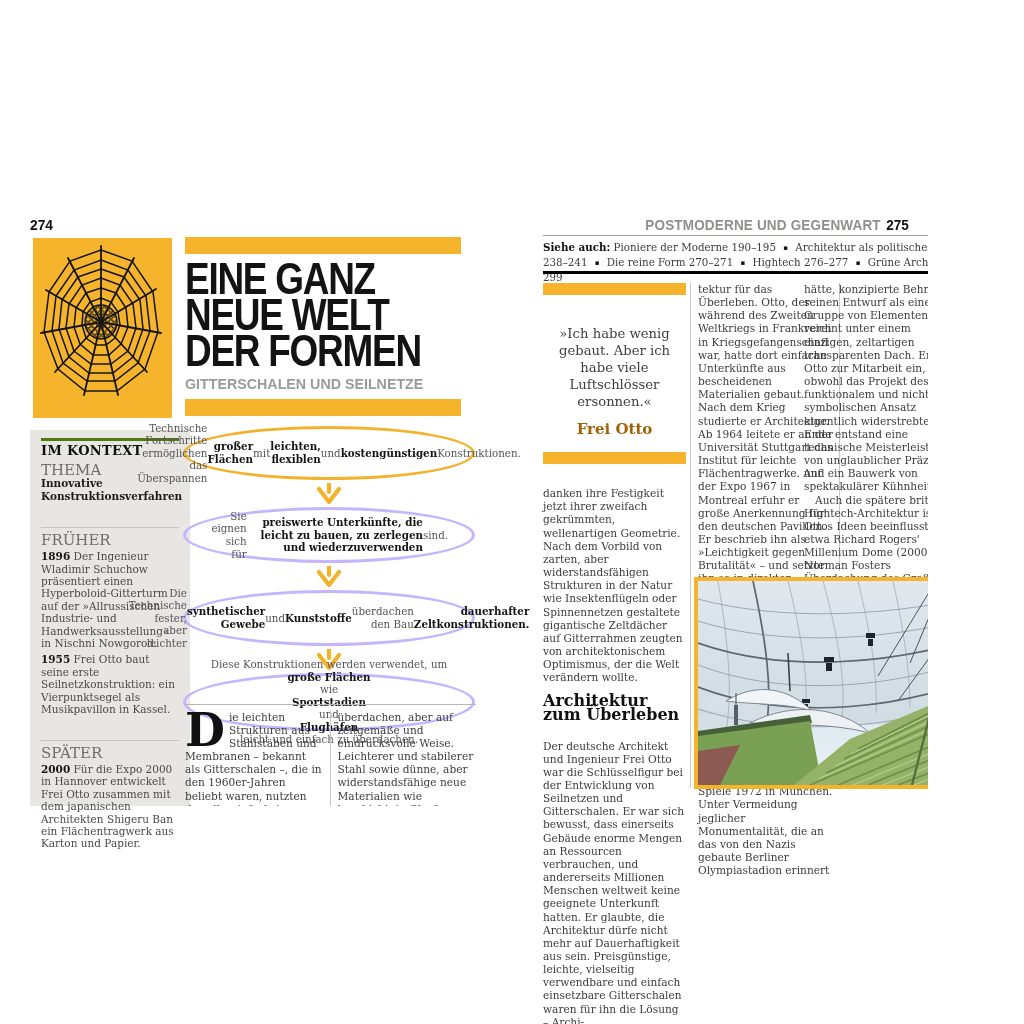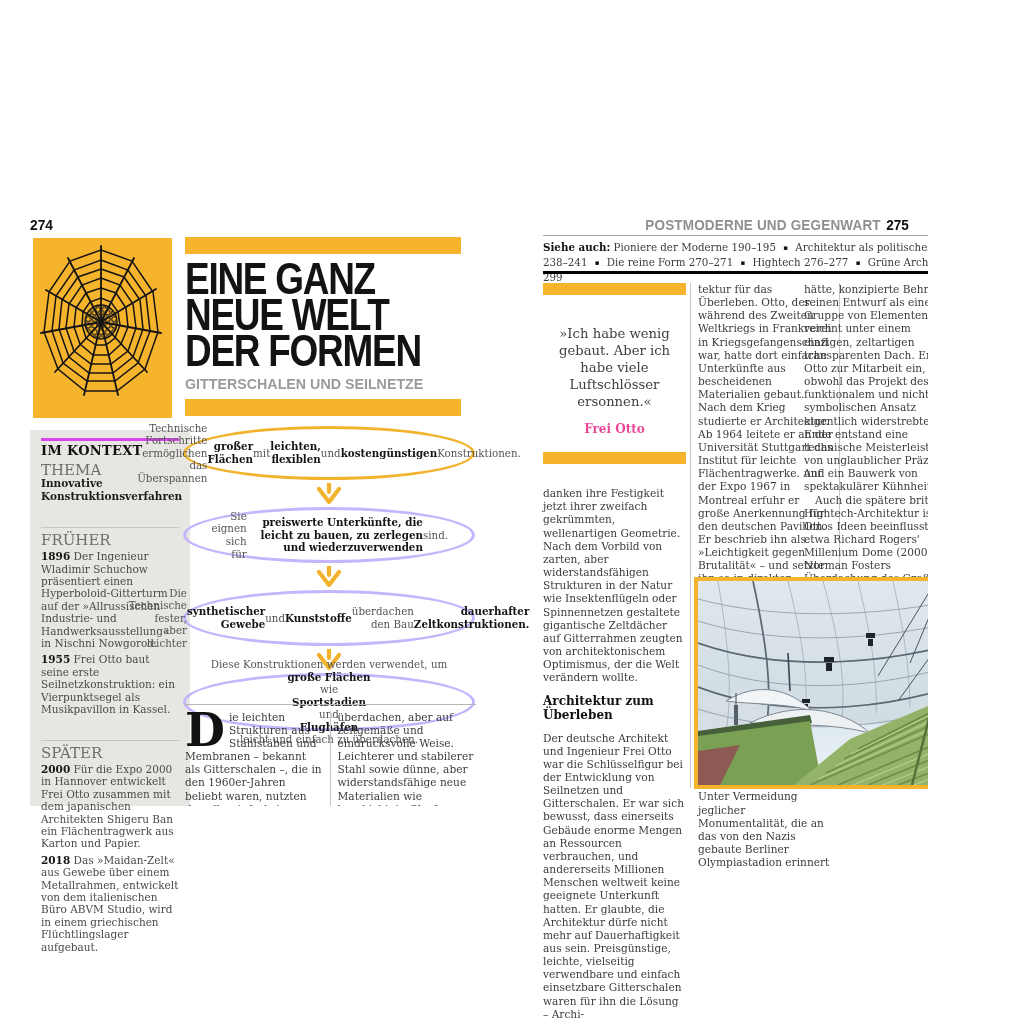--- a/index.html
+++ b/index.html
@@ -20,21 +20,21 @@
   .big-title{margin-top:7px;font-family:"Liberation Sans",sans-serif;font-weight:900;
              font-size:44px;line-height:36px;letter-spacing:-1.5px;color:#131313;
              transform:scaleX(.84);transform-origin:left top;width:120%;}
   .subtitle{margin-top:6px;font-family:"Liberation Sans",sans-serif;font-weight:700;
             font-size:15px;color:#9b9b99;transform:scaleX(.95);transform-origin:left top;
             white-space:nowrap;}
   .bar2{margin-top:7px;}
   
   .context{left:30px;top:430px;width:160px;height:376px;background:#E8E6E2;
            box-sizing:border-box;padding:8px 11px;font-size:10.5px;line-height:12.4px;color:#4a4a4a;}
-  .ctx-header{border-top:3px solid #d946ef;padding-top:4px;font-weight:700;font-size:13px;
+  .ctx-header{border-top:3px solid #4d7c0f;padding-top:4px;font-weight:700;font-size:13px;
               color:#111;letter-spacing:.3px;}
   .ctx-label{margin-top:7px;color:#6e6e6c;font-size:15px;}
   .ctx-thema{font-weight:700;color:#1c1c1c;line-height:13px;}
   .ctx-div{border-top:1px solid #c8c6c2;margin-top:24px;padding-top:6px;}
   .ev{margin:4px 0 0 0;}
   .ev b{color:#161616;}
   
   .flow{left:183px;top:426px;width:292px;}
   .oval{border:3px solid #c4b5fd;border-radius:50%;box-sizing:border-box;width:292px;
         display:flex;align-items:center;justify-content:center;text-align:right;
@@ -51,24 +51,24 @@
   .dropcap{float:left;font-weight:700;font-size:46px;line-height:37px;color:#111;
            margin:1px 4px 0 0;font-family:"DejaVu Serif",serif;}
   
   .thin-rule{background:#a9a7a3;height:1px;}
   .thick-rule{background:#000;height:3px;}
   .see-also{left:543px;top:240px;width:462px;font-size:10.3px;line-height:14px;color:#3c3c3c;}
   .see-also .sa-label{font-weight:700;color:#111;}
   .sa-sep{font-size:7px;vertical-align:1px;color:#111;margin:0 4px;}
   .rcol{font-size:10.6px;line-height:13.15px;color:#3c3c3c;}
   .rcol p{margin:0 0 0 0;}
-  .rcol h3{margin:9px 0 10px 0;font-size:12px;line-height:14px;color:#101010;}
+  .rcol h3{margin:9px 0 18px 0;font-size:16px;line-height:14px;color:#101010;}
   .qbar{height:12px;background:#F6B42C;}
   .quote{margin:30px 4px 0 4px;text-align:center;font-size:13.2px;line-height:17px;color:#3f3f3f;}
-  .quote-attrib{margin-top:13px;text-align:center;font-weight:700;font-size:12px;color:#ec4899;}
+  .quote-attrib{margin-top:13px;text-align:center;font-weight:700;font-size:15px;color:#a16207;}
   .qbar2{margin-top:16px;}
   .p-top{margin-top:23px !important;}
   .vdiv{width:1px;background:#c9c7c3;}
   .indent{text-indent:11px;}
   
   .photo{left:694px;top:577px;width:311px;height:212px;border:4px solid #F6B42C;
          box-sizing:border-box;background:#dfe7ec;}
 </style>
 </head>
 <body>
@@ -125,21 +125,20 @@
     <div class="ctx-label">THEMA</div>
     <div class="ctx-thema">Innovative Konstruktionsverfahren</div>
     <div class="ctx-div">
       <div class="ctx-label" style="margin-top:0;">FRÜHER</div>
       <p class="ev"><b>1896</b> <span>Der Ingenieur Wladimir Schuchow präsentiert einen Hyperboloid-Gitterturm auf der »Allrussischen Industrie- und Handwerksausstellung« in Nischni Nowgorod.</span></p>
       <p class="ev"><b>1955</b> <span>Frei Otto baut seine erste Seilnetzkonstruktion: ein Vierpunktsegel als Musikpavillon in Kassel.</span></p>
     </div>
     <div class="ctx-div">
       <div class="ctx-label" style="margin-top:0;">SPÄTER</div>
       <p class="ev"><b>2000</b> <span>Für die Expo 2000 in Hannover entwickelt Frei Otto zusammen mit dem japanischen Architekten Shigeru Ban ein Flächentragwerk aus Karton und Papier.</span></p>
-      <p class="ev"><b>2018</b> <span>Das »Maidan-Zelt« aus Gewebe über einem Metallrahmen, entwickelt von dem italienischen Büro ABVM Studio, wird in einem griechischen Flüchtlingslager aufgebaut.</span></p>
     </div>
   </div>
 
   <div class="abs flow">
     <div class="oval yellow" style="height:54px;">
         <span>Technische Fortschritte ermöglichen das Überspannen </span>
         <b>großer Flächen</b>
         <span> mit </span>
         <b>leichten, flexiblen</b>
         <span> und </span>

